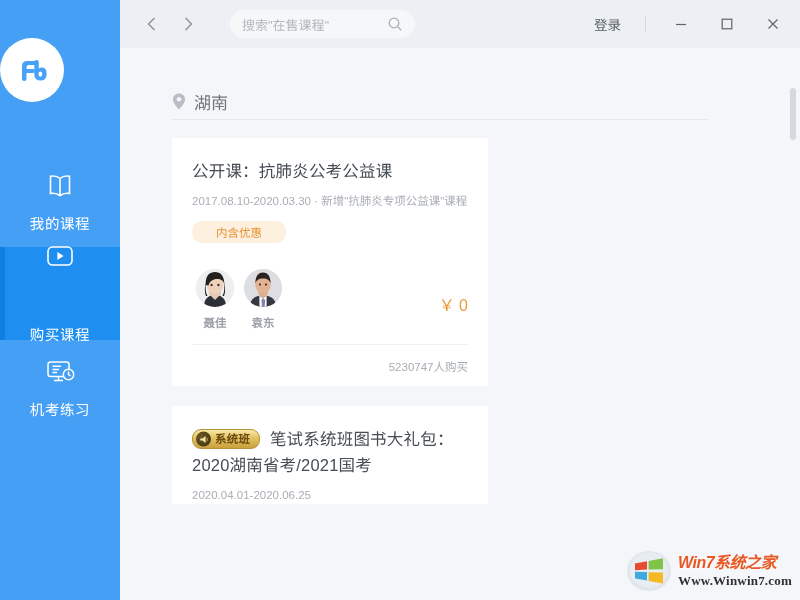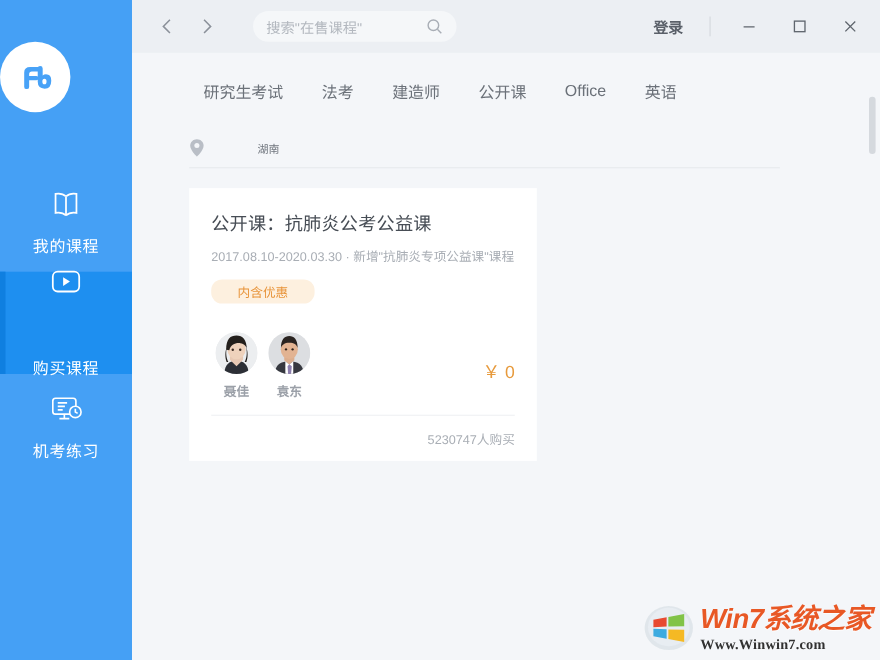--- a/index.html
+++ b/index.html
@@ -120,21 +120,20 @@
   }
   .searchbox .sicon { color: #a9aeb6; display: flex; }
 
   .tb-right {
     position: absolute;
     right: 0; top: 0;
     height: 48px;
     display: flex;
     align-items: center;
     padding-right: 4px;
-    font-weight: bold;
   }
   .login-btn {
     font-size: 13.5px;
     color: #5a6069;
     padding: 4px 10px;
     cursor: pointer;
   }
   .tb-divider {
     width: 1px; height: 18px;
     background: #d3d7dd;
@@ -183,21 +182,21 @@
   .locrow {
     margin-top: 18px;
     width: 537px;
     height: 36px;
     display: flex;
     align-items: center;
     border-bottom: 1px solid #e6e9ed;
     cursor: pointer;
   }
   .locrow .pin { margin-right: 8px; display: flex; color: #b9bec6; }
-  .locrow .loctext { font-size: 10px; color: #70767e; margin-left: 40px; }
+  .locrow .loctext { font-size: 17px; color: #70767e; }
 
   
   .cards { margin-top: 18px; }
   .card {
     width: 316px;
     background: #ffffff;
     padding: 20px 20px 0 20px;
     margin-bottom: 20px;
     cursor: pointer;
   }
@@ -314,21 +313,21 @@
   .watermark {
     position: absolute;
     right: 8px; bottom: 8px;
     display: flex;
     align-items: center;
     pointer-events: none;
     opacity: 0.97;
   }
   .wm-text { margin-left: 6px; line-height: 1; }
   .wm-main {
-    font-size: 25px;
+    font-size: 16px;
     font-weight: bold;
     font-style: italic;
     color: #e8531f;
     letter-spacing: -0.5px;
     text-shadow: 0 1px 0 rgba(255,255,255,0.8);
   }
   .wm-sub {
     margin-top: 3px;
     font-family: "Liberation Serif", "DejaVu Serif", serif;
     font-size: 13px;
@@ -427,28 +426,20 @@
           <svg width="14" height="14" viewBox="0 0 14 14" stroke="#5f656d" stroke-width="1.2">
             <path d="M2.5 2.5 L11.5 11.5 M11.5 2.5 L2.5 11.5"></path>
           </svg>
         </div>
       </div>
     </div>
 
     <div class="content">
 
       <div class="tabs">
-        <div class="tabrow row2">
-          <div class="tab">研究生考试</div>
-          <div class="tab">法考</div>
-          <div class="tab">建造师</div>
-          <div class="tab">公开课</div>
-          <div class="tab">Office</div>
-          <div class="tab">英语</div>
-        </div>
       </div>
 
       <div class="locrow">
         <span class="pin">
           <svg width="14" height="17" viewBox="0 0 14 17" fill="#b9bec6">
             <path d="M7 0.6 C3.5 0.6 0.9 3.2 0.9 6.5 C0.9 10.6 7 16.4 7 16.4 C7 16.4 13.1 10.6 13.1 6.5 C13.1 3.2 10.5 0.6 7 0.6 Z"></path>
             <circle cx="7" cy="6.3" r="2.3" fill="#f4f6f9"></circle>
           </svg>
         </span>
         <span class="loctext">湖南</span>
@@ -501,20 +492,35 @@
 
             </div>
             <div class="price">￥ 0</div>
           </div>
 
           <div class="card-foot">
             <div class="buycount">5230747人购买</div>
           </div>
         </div>
 
+        <div class="card">
+          <div class="card-title">
+            <span class="badge-sys">
+              <span class="horn">
+                <svg width="10" height="10" viewBox="0 0 10 10" fill="#f3e3a6">
+                  <path d="M1.2 4 L3.4 4 L6.6 1.4 L6.6 8.6 L3.4 6 L1.2 6 Z"></path>
+                  <path d="M7.5 3.4 C8.6 4.2 8.6 5.8 7.5 6.6" stroke="#f3e3a6" stroke-width="0.7" fill="none"></path>
+                </svg>
+              </span>
+              <span>系统班</span>
+            </span>
+            <span>笔试系统班图书大礼包：2020湖南省考/2021国考</span>
+          </div>
+          <div class="card-date">2020.04.01-2020.06.25</div>
+        </div>
 
       </div>
 
       <div class="scrollbar">
         <div class="scroll-thumb" style="margin-top: 27.84px;"></div>
       </div>
     </div>
 
     <div class="watermark">
       <svg width="46" height="42" viewBox="0 0 46 42">

